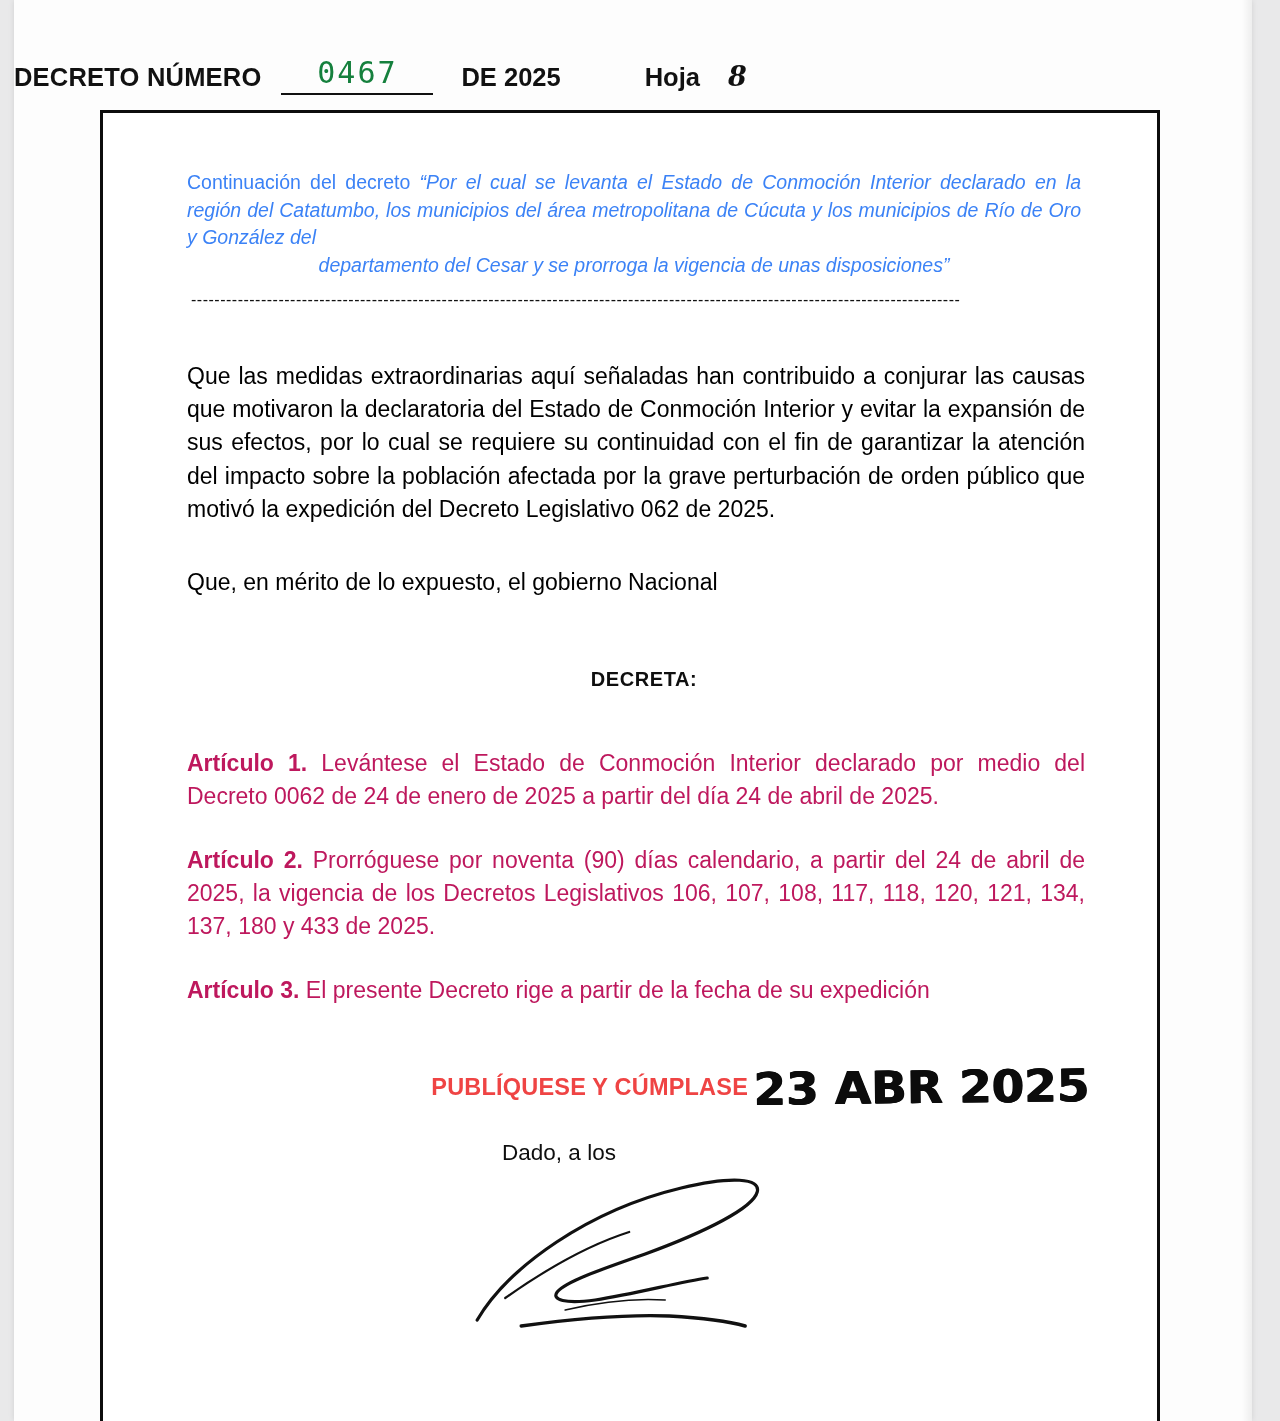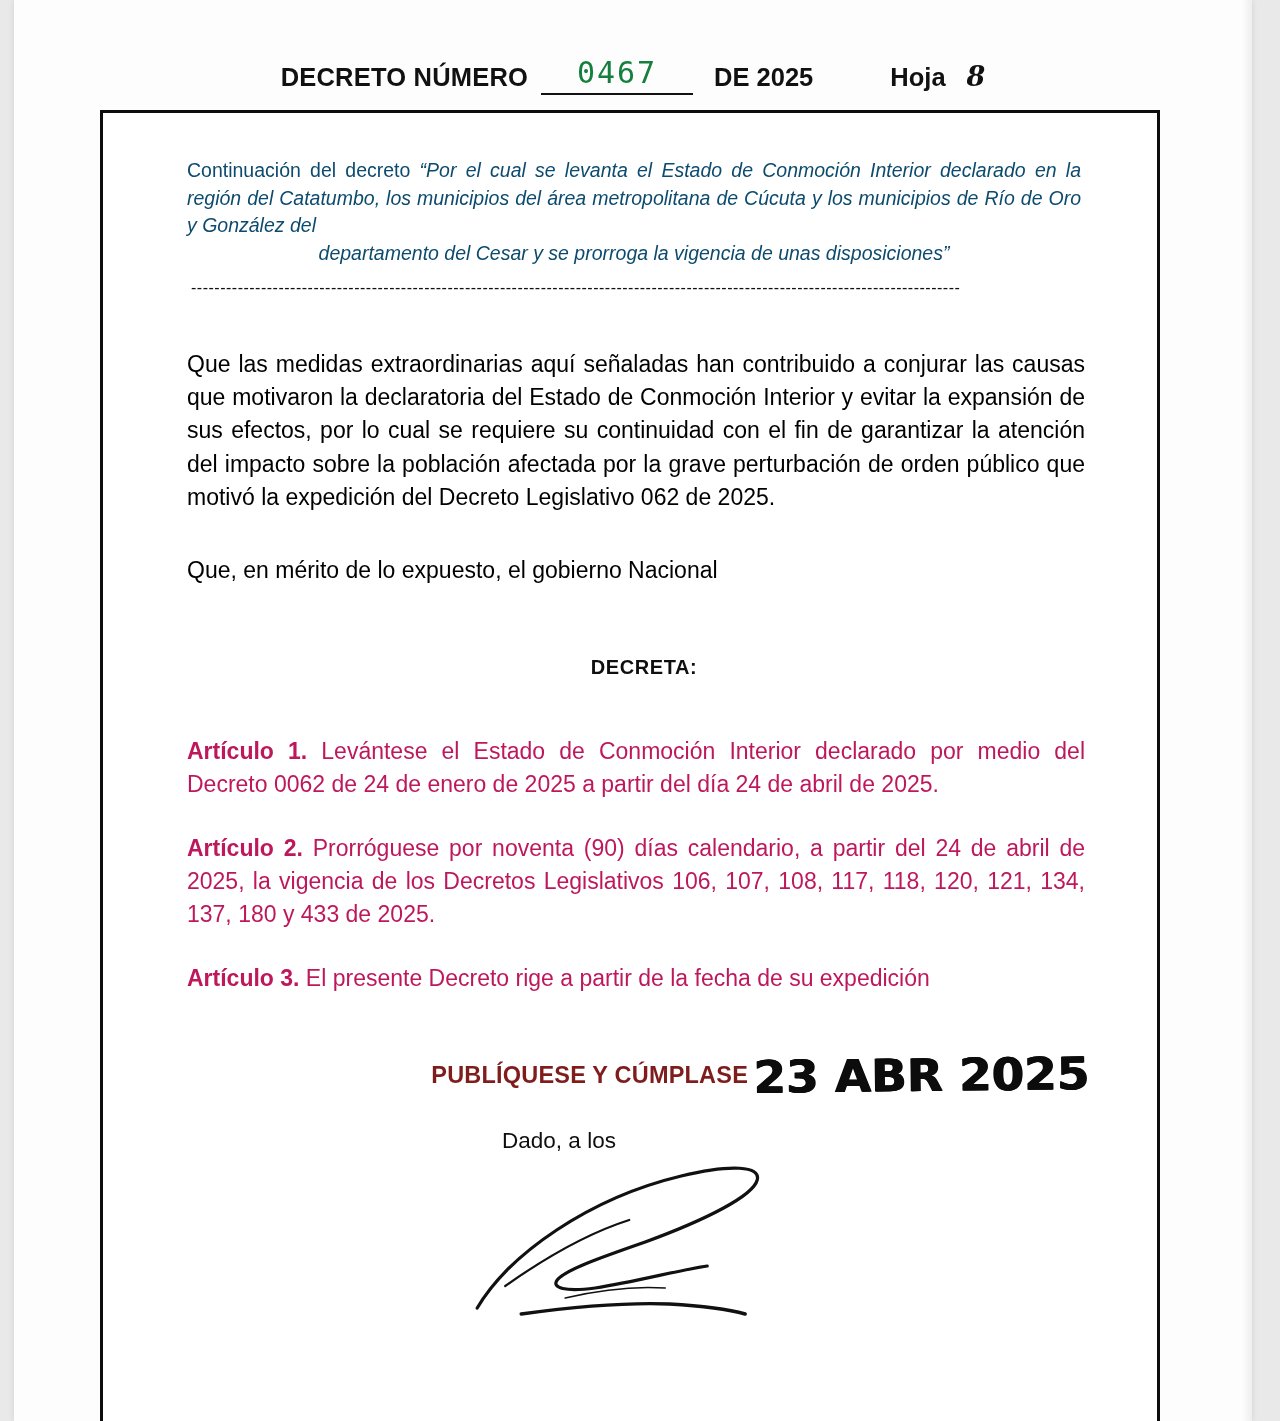--- a/index.html
+++ b/index.html
@@ -35,22 +35,21 @@
   }
 
   
   .doc-header {
     position: absolute;
     left: 0;
     top: 58px;
     width: 1238px;
     display: flex;
     align-items: baseline;
-    justify-content: center;
-    gap: 11px;
+    gap: 18px;
     color: #111;
   }
   .hdr-label {
     font-size: 25.5px;
     font-weight: bold;
     letter-spacing: 0.2px;
   }
   .hdr-number-wrap {
     position: relative;
     width: 152px;
@@ -109,23 +108,23 @@
     position: absolute;
     left: 0; top: 0; right: 0; bottom: 0;
     padding: 44px 56px 0 84px;
     box-sizing: border-box;
   }
 
   
   .continuation {
     font-size: 19.5px;
     line-height: 1.42;
-    color: #0c4a6e;
+    color: #3b82f6;
     text-align: justify;
-    margin: 0 20px 0 0;
+    margin: 12px 20px 0 0;
   }
   .continuation .lead {
     font-style: normal;
   }
   .continuation .quoted {
     font-style: italic;
   }
   .continuation .last-line {
     display: block;
     text-align: center;
@@ -184,21 +183,21 @@
     margin-top: 54px;
     display: flex;
     align-items: center;
     justify-content: flex-end;
     padding-right: 18px;
   }
   .publish-label {
     font-size: 23.5px;
     font-weight: bold;
     letter-spacing: 0.2px;
-    color: #7f1d1d;
+    color: #ef4444;
     white-space: nowrap;
   }
   .date-stamp {
     font-family: "DejaVu Sans", sans-serif;
     font-weight: bold;
     font-size: 45px;
     letter-spacing: 0px;
     margin-left: 12px;
     color: #0c0c0c;
     transform: scaleX(1.04) rotate(-0.7deg);

